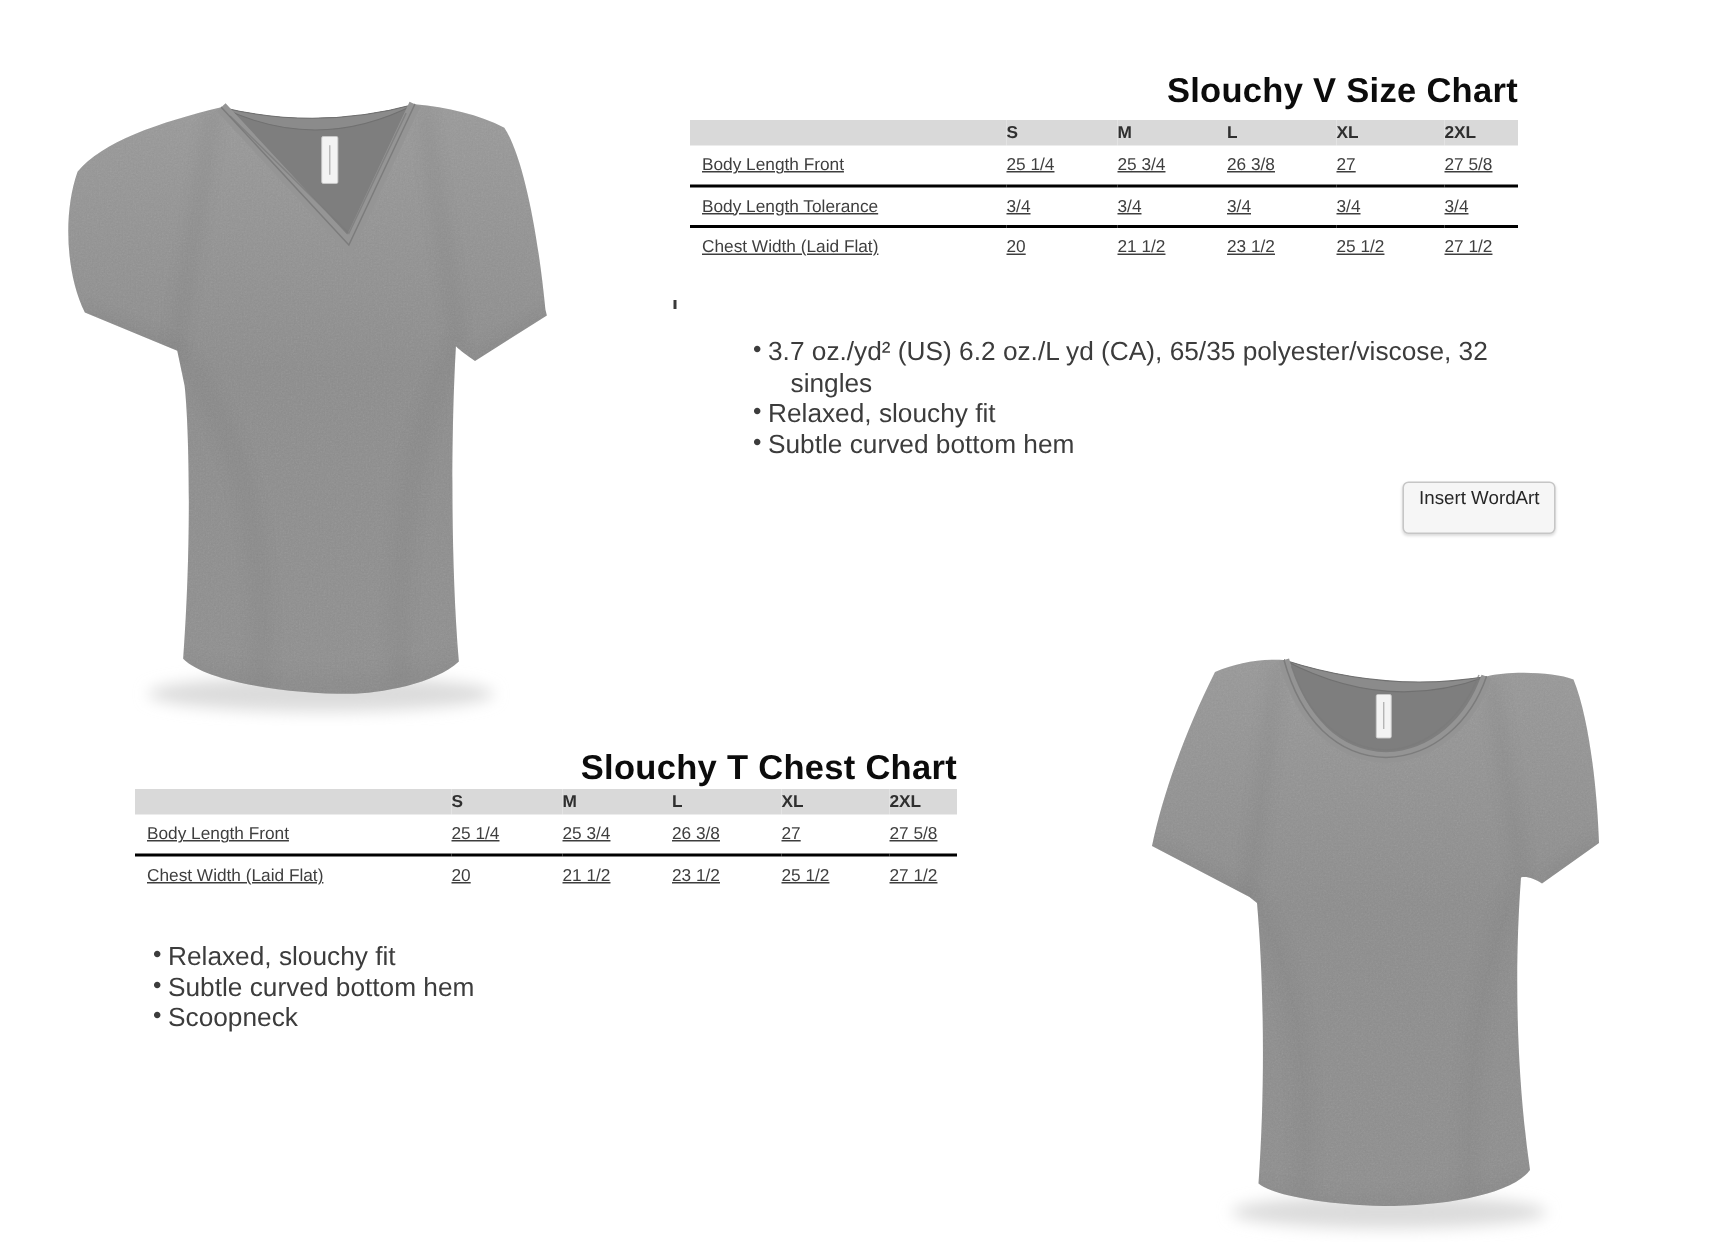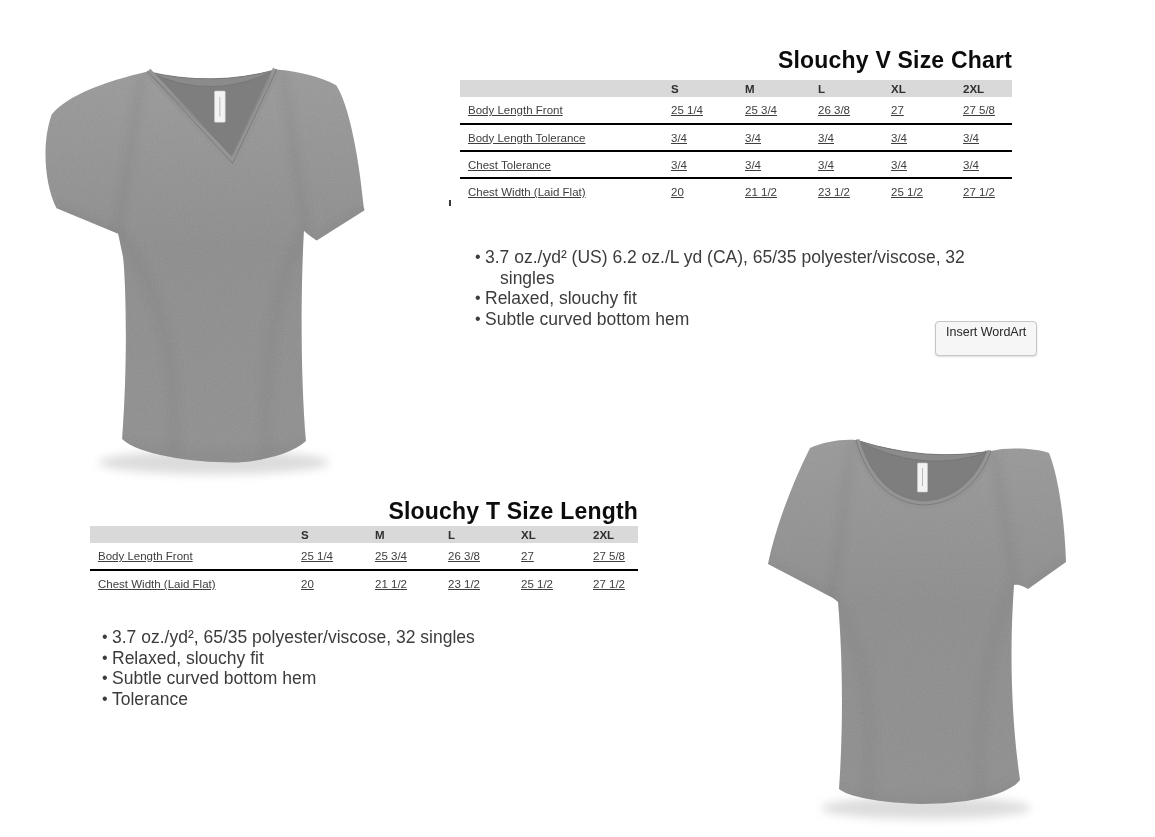--- a/index.html
+++ b/index.html
@@ -138,49 +138,41 @@
     </tr>
     <tr>
       <td class="lbl">Body Length Tolerance</td>
       <td>3/4</td>
       <td>3/4</td>
       <td>3/4</td>
       <td>3/4</td>
       <td>3/4</td>
     </tr>
     <tr>
-      <td class="lbl">Chest Tolerance</td>
-      <td>3/4</td>
-      <td>3/4</td>
-      <td>3/4</td>
-      <td>3/4</td>
-      <td>3/4</td>
-    </tr>
-    <tr>
       <td class="lbl">Chest Width (Laid Flat)</td>
       <td>20</td>
       <td>21 1/2</td>
       <td>23 1/2</td>
       <td>25 1/2</td>
       <td>27 1/2</td>
     </tr>
   </tbody>
 </table>
 
 <div class="caret-mark"></div>
 
-<ul class="bullets" style="left:465px; top:224px; width:555px;margin-top:23px;">
+<ul class="bullets" style="left:492px; top:224px; width:555px;">
   <li>3.7 oz./yd² (US) 6.2 oz./L yd (CA), 65/35 polyester/viscose, 32 singles</li>
   <li>Relaxed, slouchy fit</li>
   <li>Subtle curved bottom hem</li>
 </ul>
 
 <button class="wordart-btn" type="button">Insert WordArt</button>
 
-<h2 class="chart-title" style="left:90px; top:497px; width:548px;">Slouchy T Size Length</h2>
+<h2 class="chart-title" style="left:90px; top:497px; width:548px;">Slouchy T Chest Chart</h2>
 
 <table class="size-table" style="left:90px; top:526px; width:548px;">
   <colgroup>
     <col style="width:211px">
       <col style="width:74px">
       <col style="width:73px">
     <col style="width:73px">
       <col style="width:72px">
       <col style="width:45px">
   </colgroup>
@@ -208,24 +200,23 @@
       <td>20</td>
       <td>21 1/2</td>
       <td>23 1/2</td>
       <td>25 1/2</td>
       <td>27 1/2</td>
     </tr>
   </tbody>
 </table>
 
 <ul class="bullets" style="left:92px; top:627px; width:480px;">
-  <li>3.7 oz./yd², 65/35 polyester/viscose, 32 singles</li>
   <li>Relaxed, slouchy fit</li>
   <li>Subtle curved bottom hem</li>
-  <li>Tolerance</li>
+  <li>Scoopneck</li>
 </ul>
 
 <figure class="shirt" style="left:748px; top:418px; width:322px; height:416px;">
   <svg width="322" height="416" viewBox="0 0 322 416" role="img">
     <defs>
       <linearGradient id="sgrad" x1="0" y1="0" x2="0" y2="1">
         <stop offset="0" stop-color="#999999"></stop>
         <stop offset="0.45" stop-color="#8d8d8d"></stop>
         <stop offset="1" stop-color="#8f8f8f"></stop>
       </linearGradient>

